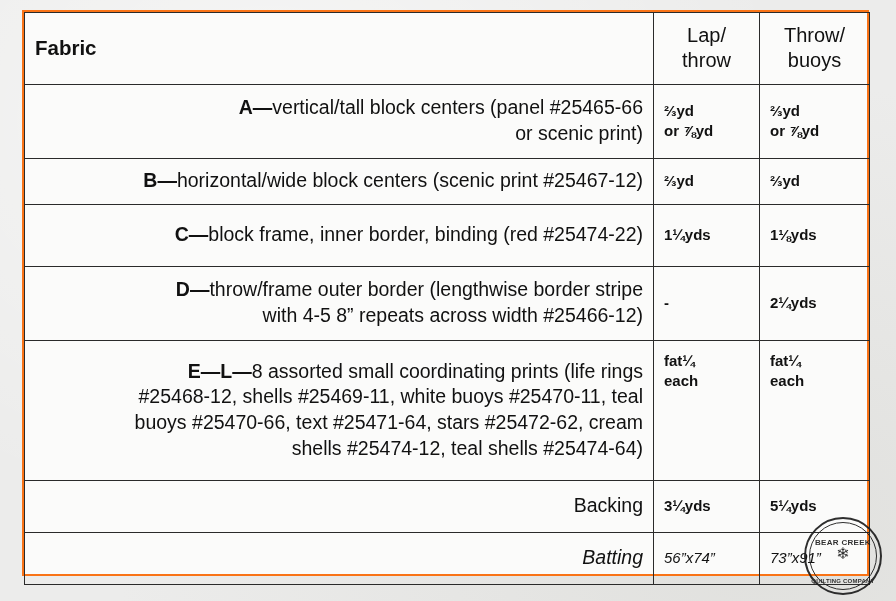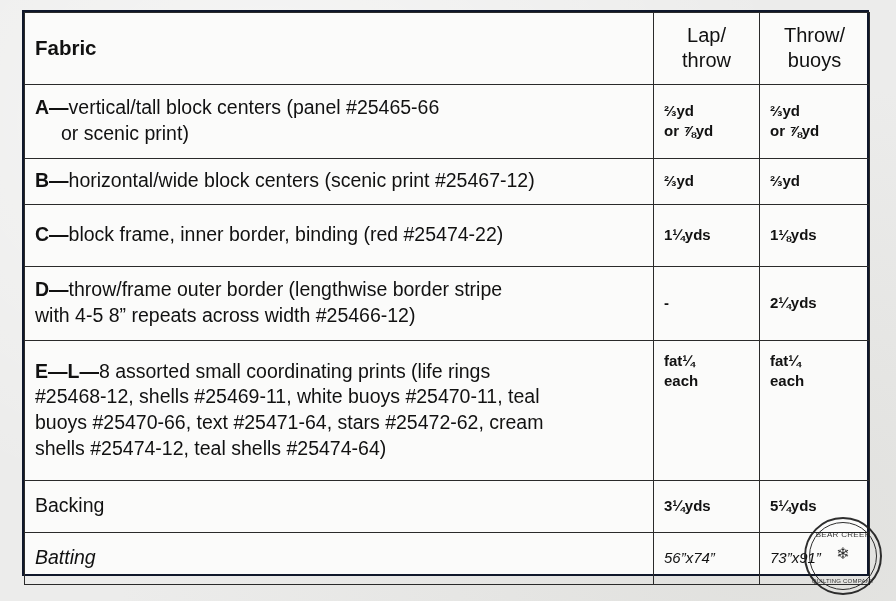--- a/index.html
+++ b/index.html
@@ -32,21 +32,21 @@
       radial-gradient(ellipse at 85% 90%, rgba(210,210,205,0.45), rgba(255,255,255,0) 60%);
     pointer-events: none;
   }
   #table-wrap {
     position: absolute;
     left: 22px;
     top: 10px;
     width: 847px;
     height: 566px;
     background: #fbfbfa;
-    border: 2px solid #0f172a;
+    border: 2px solid #f97316;
     box-sizing: border-box;
   }
   table.fabric-table {
     width: 100%;
     height: 100%;
     border-collapse: collapse;
     table-layout: fixed;
   }
   table.fabric-table td {
     border: 1px solid #2a2a2a;
@@ -56,20 +56,21 @@
   }
   col.c-fabric { width: 629px; }
   col.c-lap { width: 106px; }
   col.c-throw { width: 110px; }
 
   .fabric-cell {
     font-size: 19.5px;
     line-height: 1.32;
     color: #111;
     padding-left: 12px;
+    text-align: right;
   }
   .size-cell {
     text-align: left;
     font-size: 15px;
     font-weight: bold;
     line-height: 1.32;
     color: #111;
     padding-left: 2px;
     padding-right: 2px;
   }
@@ -114,23 +115,24 @@
     border: 1px solid #1d1d1d;
     box-sizing: border-box;
   }
   #logo .brand-top,
   #logo .brand-bot {
     position: absolute;
     left: 0;
     width: 100%;
     text-align: center;
     font-size: 8px;
-    font-weight: normal;
+    font-weight: bold;
     color: #1d1d1d;
     letter-spacing: 0.3px;
+    margin-top: 8px;
   }
   #logo .brand-top { top: 13px; }
   #logo .brand-bot { bottom: 11px; font-size: 6px; letter-spacing: 0.2px; }
   #logo .mark {
     position: absolute;
     left: 0; right: 0;
     top: 29px;
     text-align: center;
     font-size: 16px;
     color: #1d1d1d;

